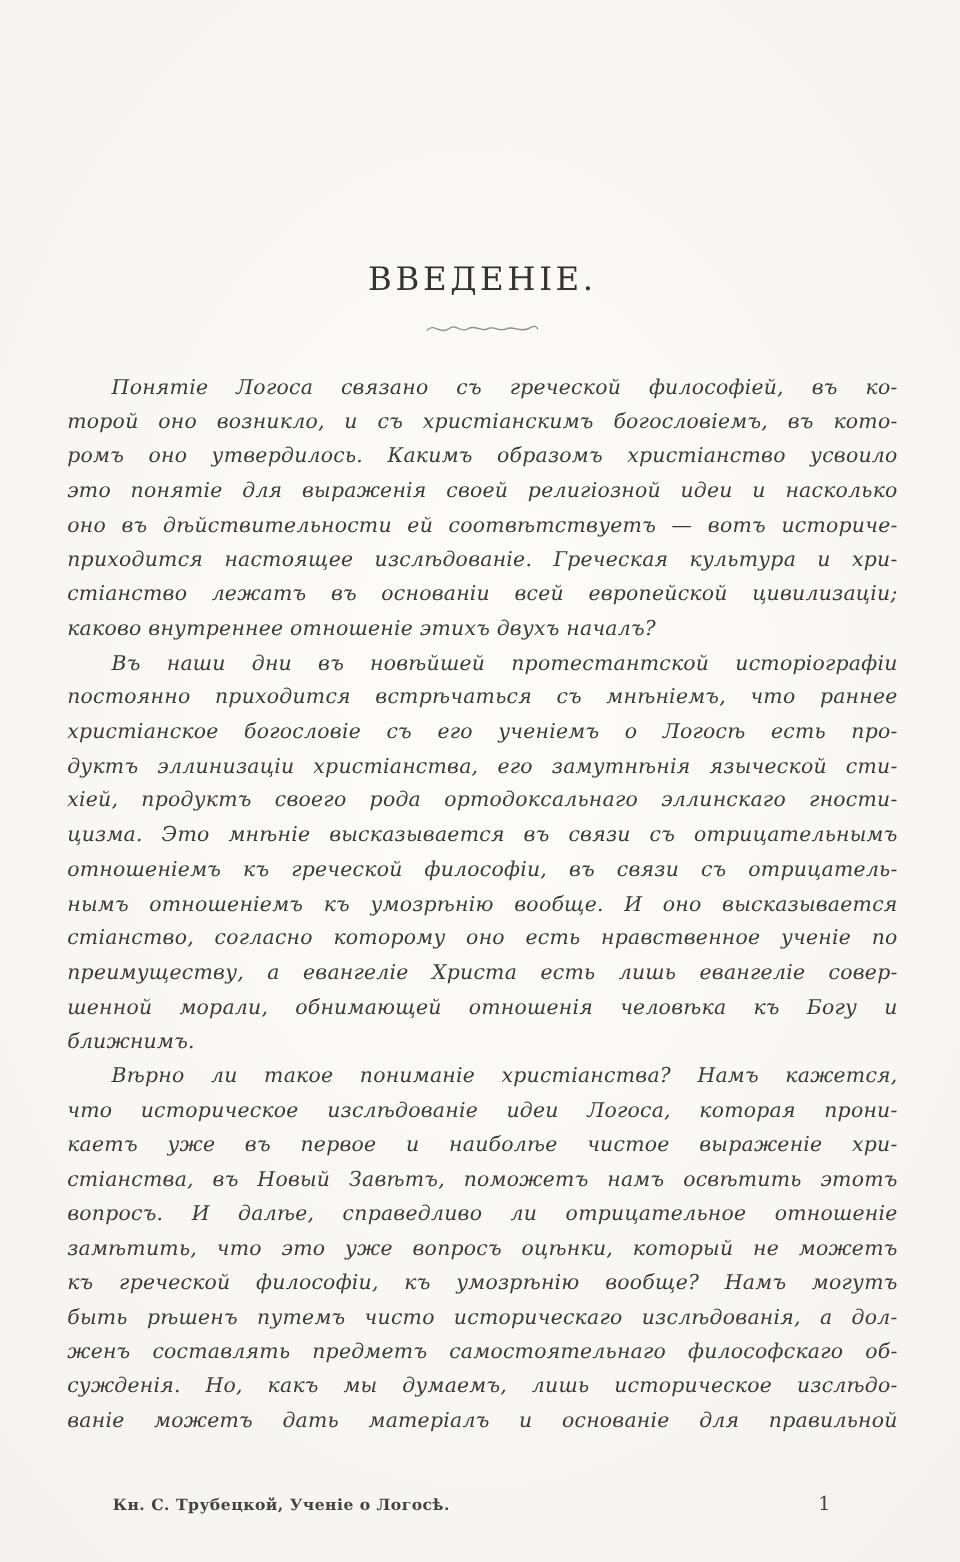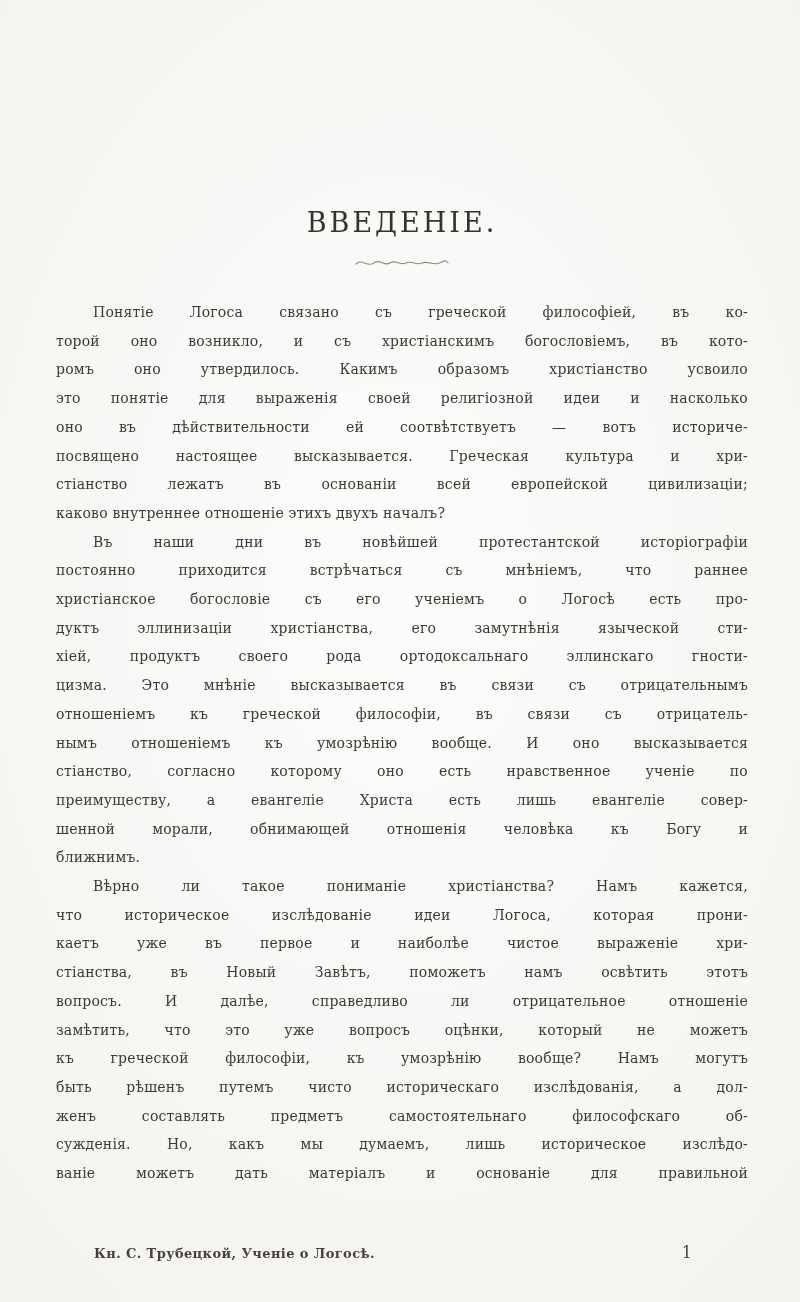--- a/index.html
+++ b/index.html
@@ -18,42 +18,43 @@
     height: 1302px;
     margin: 0 auto;
     background: var(--paper);
     background-image: radial-gradient(ellipse 120% 110% at 50% 45%, rgba(255,255,255,0.55), rgba(190,185,175,0.18));
     overflow: hidden;
   }
   .text-block {
     position: absolute;
     left: 56px;
     right: 52px;
-    top: 0;
+    top: 11px;
   }
   .title {
     margin-top: 206px;
     text-align: center;
     font-size: 27px;
     font-weight: normal;
     letter-spacing: 3px;
     line-height: 34px;
     color: #35332f;
   }
   .ornament {
     margin-top: 16px;
     text-align: center;
     line-height: 14px;
     opacity: 0.75;
   }
   .body-text {
     margin-top: 26px;
-    font-size: 14px;
+    font-size: 17px;
     line-height: 28.7px;
     letter-spacing: 0.2px;
+    font-style: italic;
   }
   .line {
     text-align: justify;
     text-align-last: justify;
     white-space: normal;
   }
   .line.first { text-indent: 37px; }
   .line.para-end { text-align-last: left; }
   .footer {
     position: absolute;
@@ -87,21 +88,21 @@
       <svg width="96" height="14" viewBox="0 0 96 14" aria-hidden="true">
         <path d="M2 8 C8 2, 13 12, 20 7 C26 2, 30 11, 36 7 C42 3, 46 10, 52 7 C58 4, 62 10, 68 7 C74 4, 80 11, 88 6 C91 4, 93 5, 94 7" fill="none" stroke="#6b6862" stroke-width="1.1" stroke-linecap="round"></path>
       </svg>
     </div>
     <div class="body-text" id="paragraphs">
         <div class="line first">Понятіе Логоса связано съ греческой философіей, въ ко-</div>
         <div class="line">торой оно возникло, и съ христіанскимъ богословіемъ, въ кото-</div>
         <div class="line">ромъ оно утвердилось. Какимъ образомъ христіанство усвоило</div>
         <div class="line">это понятіе для выраженія своей религіозной идеи и насколько</div>
         <div class="line">оно въ дѣйствительности ей соотвѣтствуетъ — вотъ историче-</div>
-        <div class="line">посвящено настоящее высказывается. Греческая культура и хри-</div>
+        <div class="line">приходится настоящее изслѣдованіе. Греческая культура и хри-</div>
         <div class="line">стіанство лежатъ въ основаніи всей европейской цивилизаціи;</div>
         <div class="line para-end">каково внутреннее отношеніе этихъ двухъ началъ?</div>
         <div class="line first">Въ наши дни въ новѣйшей протестантской исторіографіи</div>
         <div class="line">постоянно приходится встрѣчаться съ мнѣніемъ, что раннее</div>
         <div class="line">христіанское богословіе съ его ученіемъ о Логосѣ есть про-</div>
         <div class="line">дуктъ эллинизаціи христіанства, его замутнѣнія языческой сти-</div>
         <div class="line">хіей, продуктъ своего рода ортодоксальнаго эллинскаго гности-</div>
         <div class="line">цизма. Это мнѣніе высказывается въ связи съ отрицательнымъ</div>
         <div class="line">отношеніемъ къ греческой философіи, въ связи съ отрицатель-</div>
         <div class="line">нымъ отношеніемъ къ умозрѣнію вообще. И оно высказывается</div>

